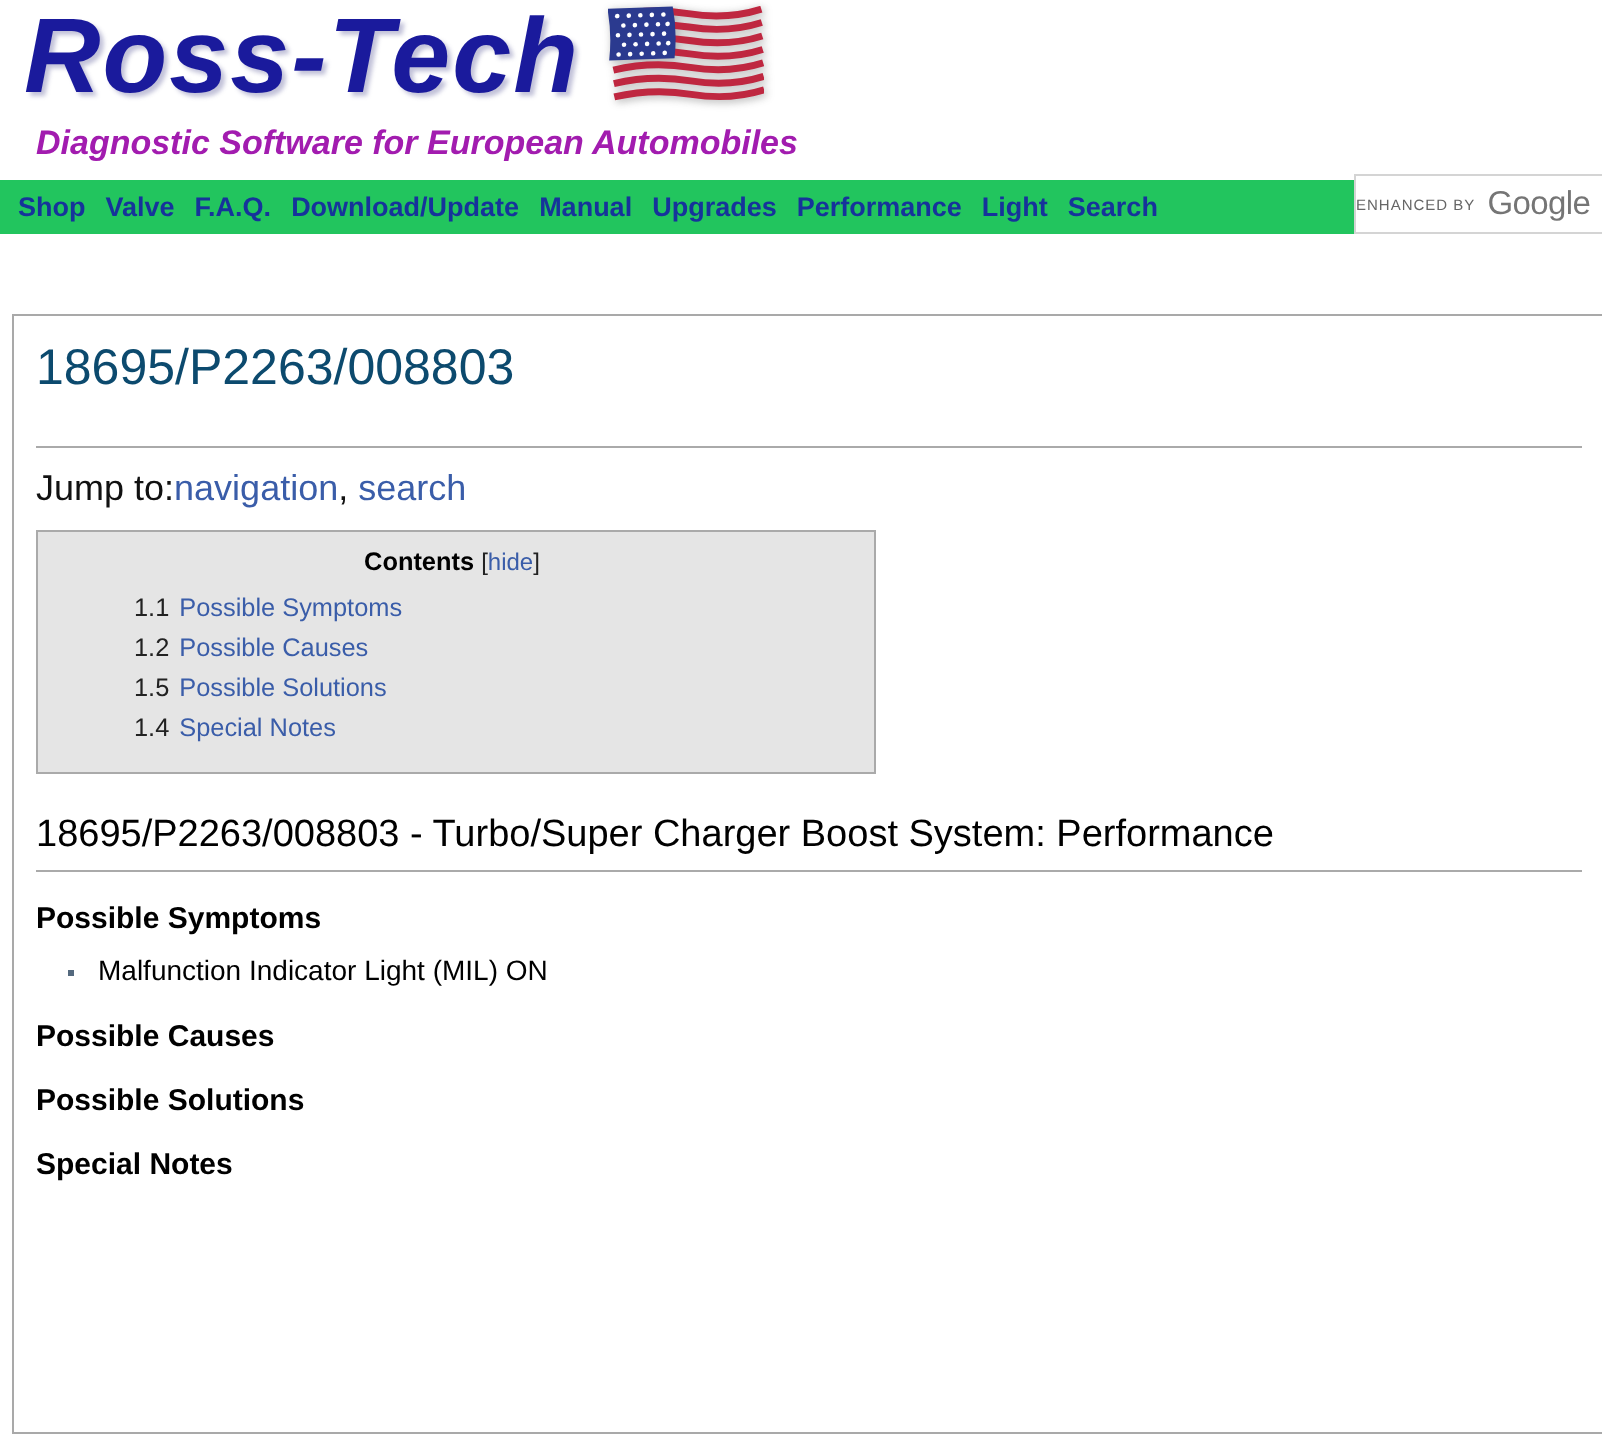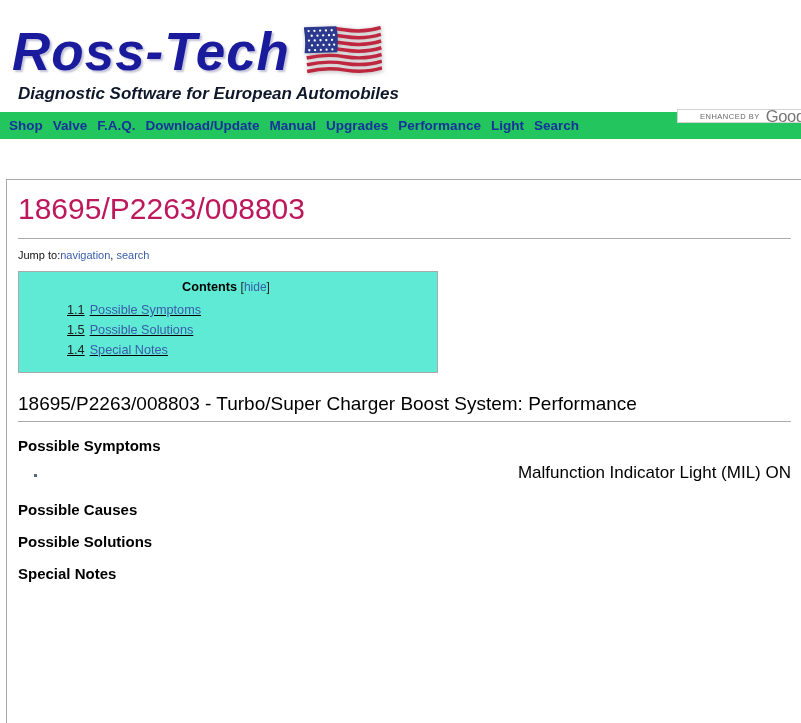--- a/index.html
+++ b/index.html
@@ -1,88 +1,88 @@
 <!DOCTYPE html>
 <html><head>
 <meta charset="utf-8">
 <style>
   * { box-sizing: border-box; margin: 0; padding: 0; }
   html, body { width: 801px; height: 723px; overflow: hidden; background: #fff; }
   body { font-family: "Liberation Sans", sans-serif; color: #000; position: relative; }
 
   
-  .site-header { padding: 24px 0 0 12px; }
+  .site-header { padding: 1px 0 0 12px; }
   .logo-row { display: flex; align-items: flex-start; }
   .logo-text {
     font-size: 53px; line-height: 56px; font-weight: bold; font-style: italic;
     color: #1a1a9c; letter-spacing: 1px;
     text-shadow: 2px 2px 2px rgba(120,120,170,0.45);
     cursor: pointer;
   }
   .flag-wrap { margin-left: 14px; margin-top: 2px; filter: drop-shadow(1px 1px 2px rgba(80,80,80,0.45)); }
   .tagline {
     margin: 4px 0 0 6px; font-size: 17px; font-weight: bold; font-style: italic;
-    color: #0f172a;
+    color: #a21caf;
   }
 
   
   .main-nav {
     margin-top: 8px; height: 27px; background: #22c55e;
     display: flex; align-items: center; padding-left: 4px; position: relative;
   }
   .main-nav a {
     color: #16339b; font-weight: bold; font-size: 13.5px; text-decoration: none;
     padding: 0 5px; white-space: nowrap; cursor: pointer;
   }
   .gsearch {
-    position: absolute; right: 0; top: -3px; width: 124px; height: 14px;
+    position: absolute; right: 0; top: -3px; width: 124px; height: 30px;
     background: #fff; border: 1px solid #d4d4d4; border-right: none;
-    display: flex; align-items: center; padding-left: 22px;
+    display: flex; align-items: center; padding-left: 0;
     overflow: hidden; white-space: nowrap; cursor: text;
   }
   .gsearch .enh { font-size: 7.5px; color: #666; letter-spacing: 0.5px; margin-right: 6px; }
   .gsearch .goog { font-size: 16.5px; color: #757575; font-weight: 500; letter-spacing: -0.3px; }
 
   
   .content-area {
     margin: 40px 0 0 6px; border: 1px solid #a9a9a9; border-right: none;
     padding: 12px 10px 20px 11px; min-height: 560px; background: #fff;
   }
   h1.page-title {
-    font-size: 30px; font-weight: normal; color: #be185d;
-    padding-bottom: 12px; border-bottom: 1px solid #aaa; margin-bottom: 8px;
+    font-size: 25px; font-weight: normal; color: #0c4a6e;
+    padding-bottom: 24px; border-bottom: 1px solid #aaa; margin-bottom: 8px;
   }
-  .jumpto { font-size: 11px; margin: 10px 0 10px 0; color: #111; }
+  .jumpto { font-size: 18px; margin: 10px 0 10px 0; color: #111; }
   .jumpto a { color: #3a5da9; text-decoration: none; cursor: pointer; }
 
   
   .toc {
-    display: inline-block; border: 1px solid #aaa; background: #5eead4;
+    display: inline-block; border: 1px solid #aaa; background: #e5e5e5;
     padding: 8px 14px 12px 10px; font-size: 12.7px; min-width: 420px; margin-bottom: 6px;
   }
   .toc-title { text-align: center; margin-bottom: 6px; }
   .toc-title .toc-h { font-weight: bold; color: #000; }
   .toc-title .br { color: #222; font-size: 12px; }
   .toc-title a { color: #3a5da9; text-decoration: none; font-size: 12px; cursor: pointer; }
   .toc ul { list-style: none; line-height: 20px; }
   .toc li.l1 { margin-left: 8px; }
-  .toc li.l2 { margin-left: 38px; text-decoration: underline; }
+  .toc li.l2 { margin-left: 38px; }
   .toc a { text-decoration: none; cursor: pointer; }
   .toc .num { color: #222; margin-right: 5px; }
   .toc .txt { color: #3a5da9; }
 
   
   h2.section-heading {
     font-size: 19px; font-weight: normal; color: #000;
     margin: 14px 0 10px 0; padding-bottom: 6px; border-bottom: 1px solid #aaa;
   }
   h3.sub-heading { font-size: 15px; font-weight: bold; margin: 15px 0 7px 0; }
   ul.bullets { margin-left: 29px; list-style: square; }
   ul.bullets li {
-    font-size: 17px; line-height: 1.45; margin-bottom: 7px; padding-left: 2px; text-align: right;
+    font-size: 14px; line-height: 1.45; margin-bottom: 7px; padding-left: 2px;
   }
   ul.bullets li::marker { color: #54697e; font-size: 11.5px; }
 </style>
 </head>
 <body>
 
 <header class="site-header">
   <div class="logo-row">
     <div class="logo-text">Ross-Tech</div>
     <span class="flag-wrap">
@@ -154,20 +154,21 @@
 
   <div class="jumpto"><span>Jump to:</span><a>navigation</a><span>, </span><a>search</a></div>
 
   <div class="toc">
     <div class="toc-title">
       <span class="toc-h">Contents</span>
       <span class="br">[</span><a class="hide">hide</a><span class="br">]</span>
     </div>
     <ul>
       <li class="l2"><a><span class="num">1.1</span><span class="txt">Possible Symptoms</span></a></li>
+      <li class="l2"><a><span class="num">1.2</span><span class="txt">Possible Causes</span></a></li>
       <li class="l2"><a><span class="num">1.5</span><span class="txt">Possible Solutions</span></a></li>
       <li class="l2"><a><span class="num">1.4</span><span class="txt">Special Notes</span></a></li>
     </ul>
   </div>
 
   <h2 class="section-heading">18695/P2263/008803 - Turbo/Super Charger Boost System: Performance</h2>
 
   <h3 class="sub-heading">Possible Symptoms</h3>
   <ul class="bullets">
     <li>Malfunction Indicator Light (MIL) ON</li>

